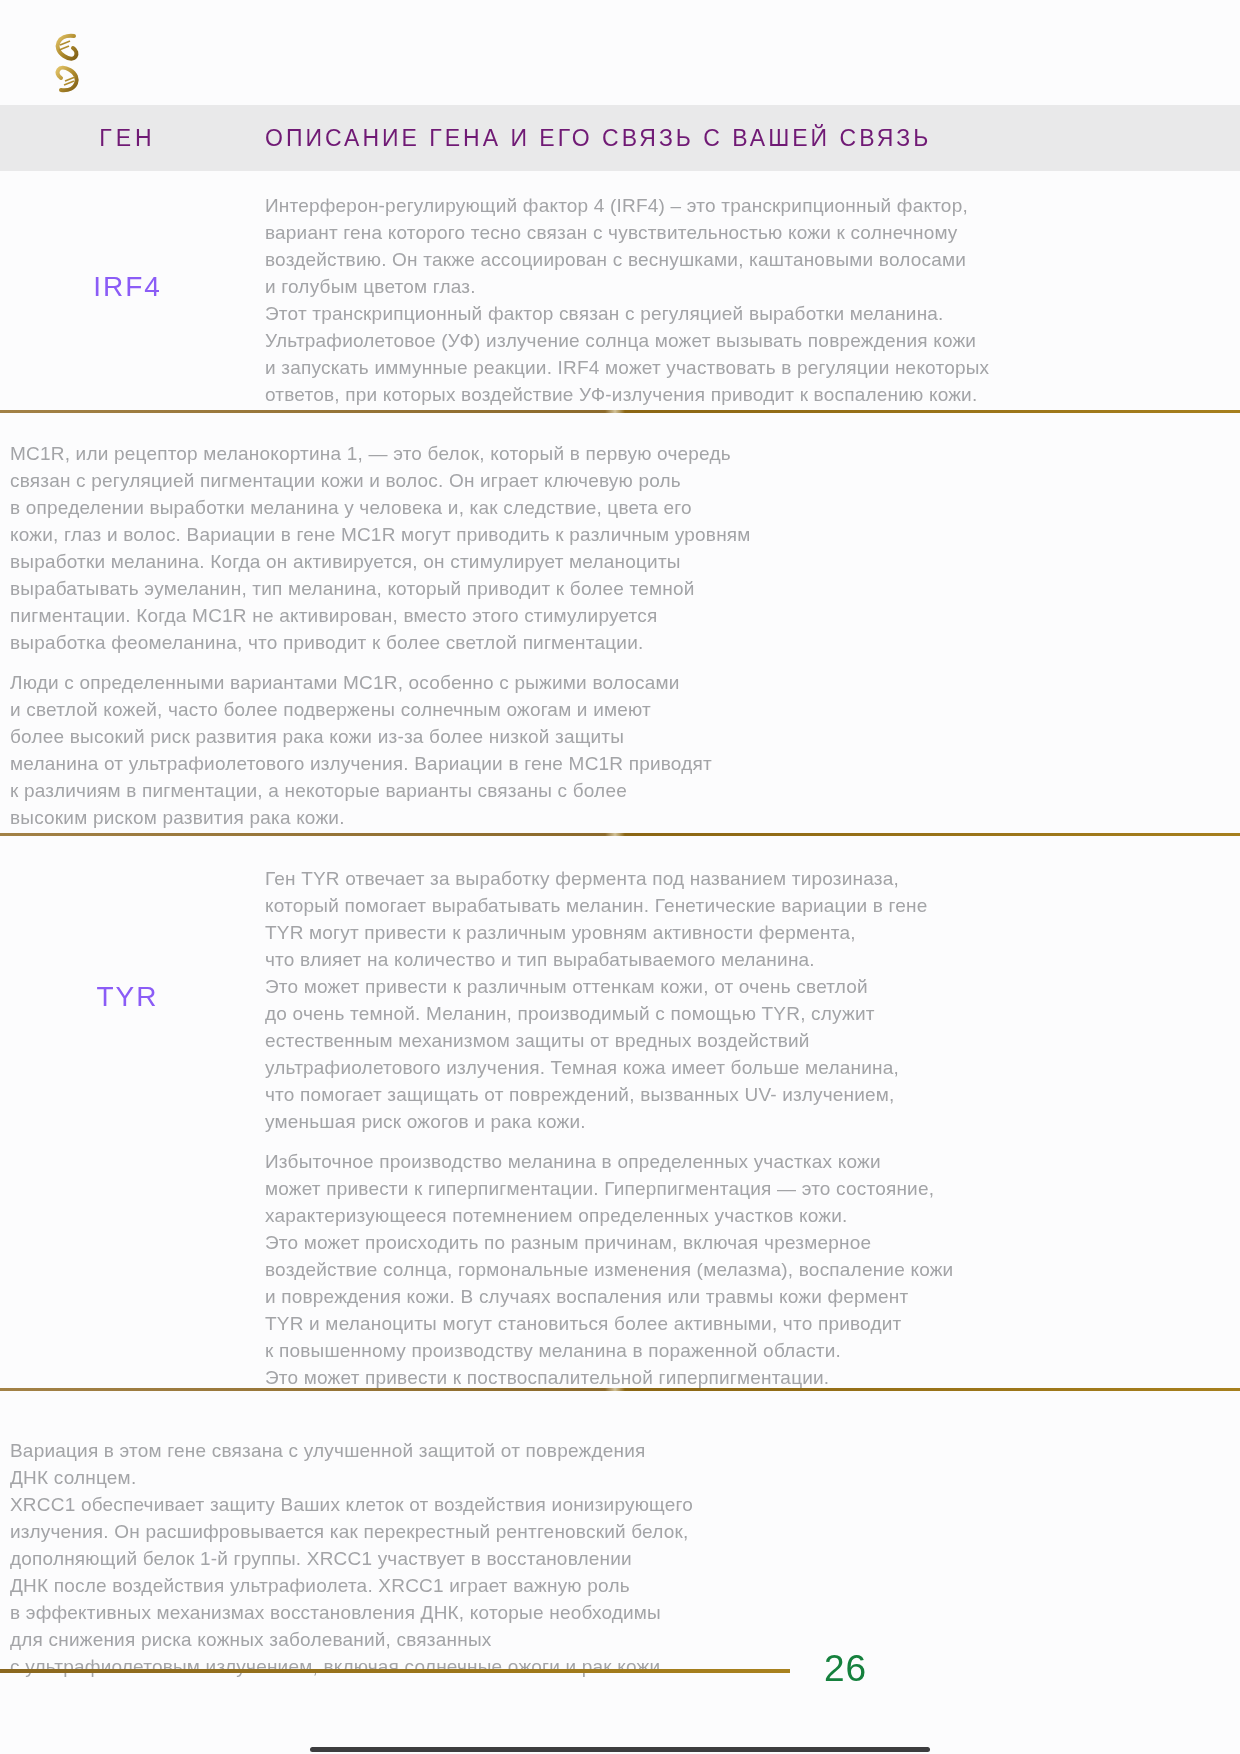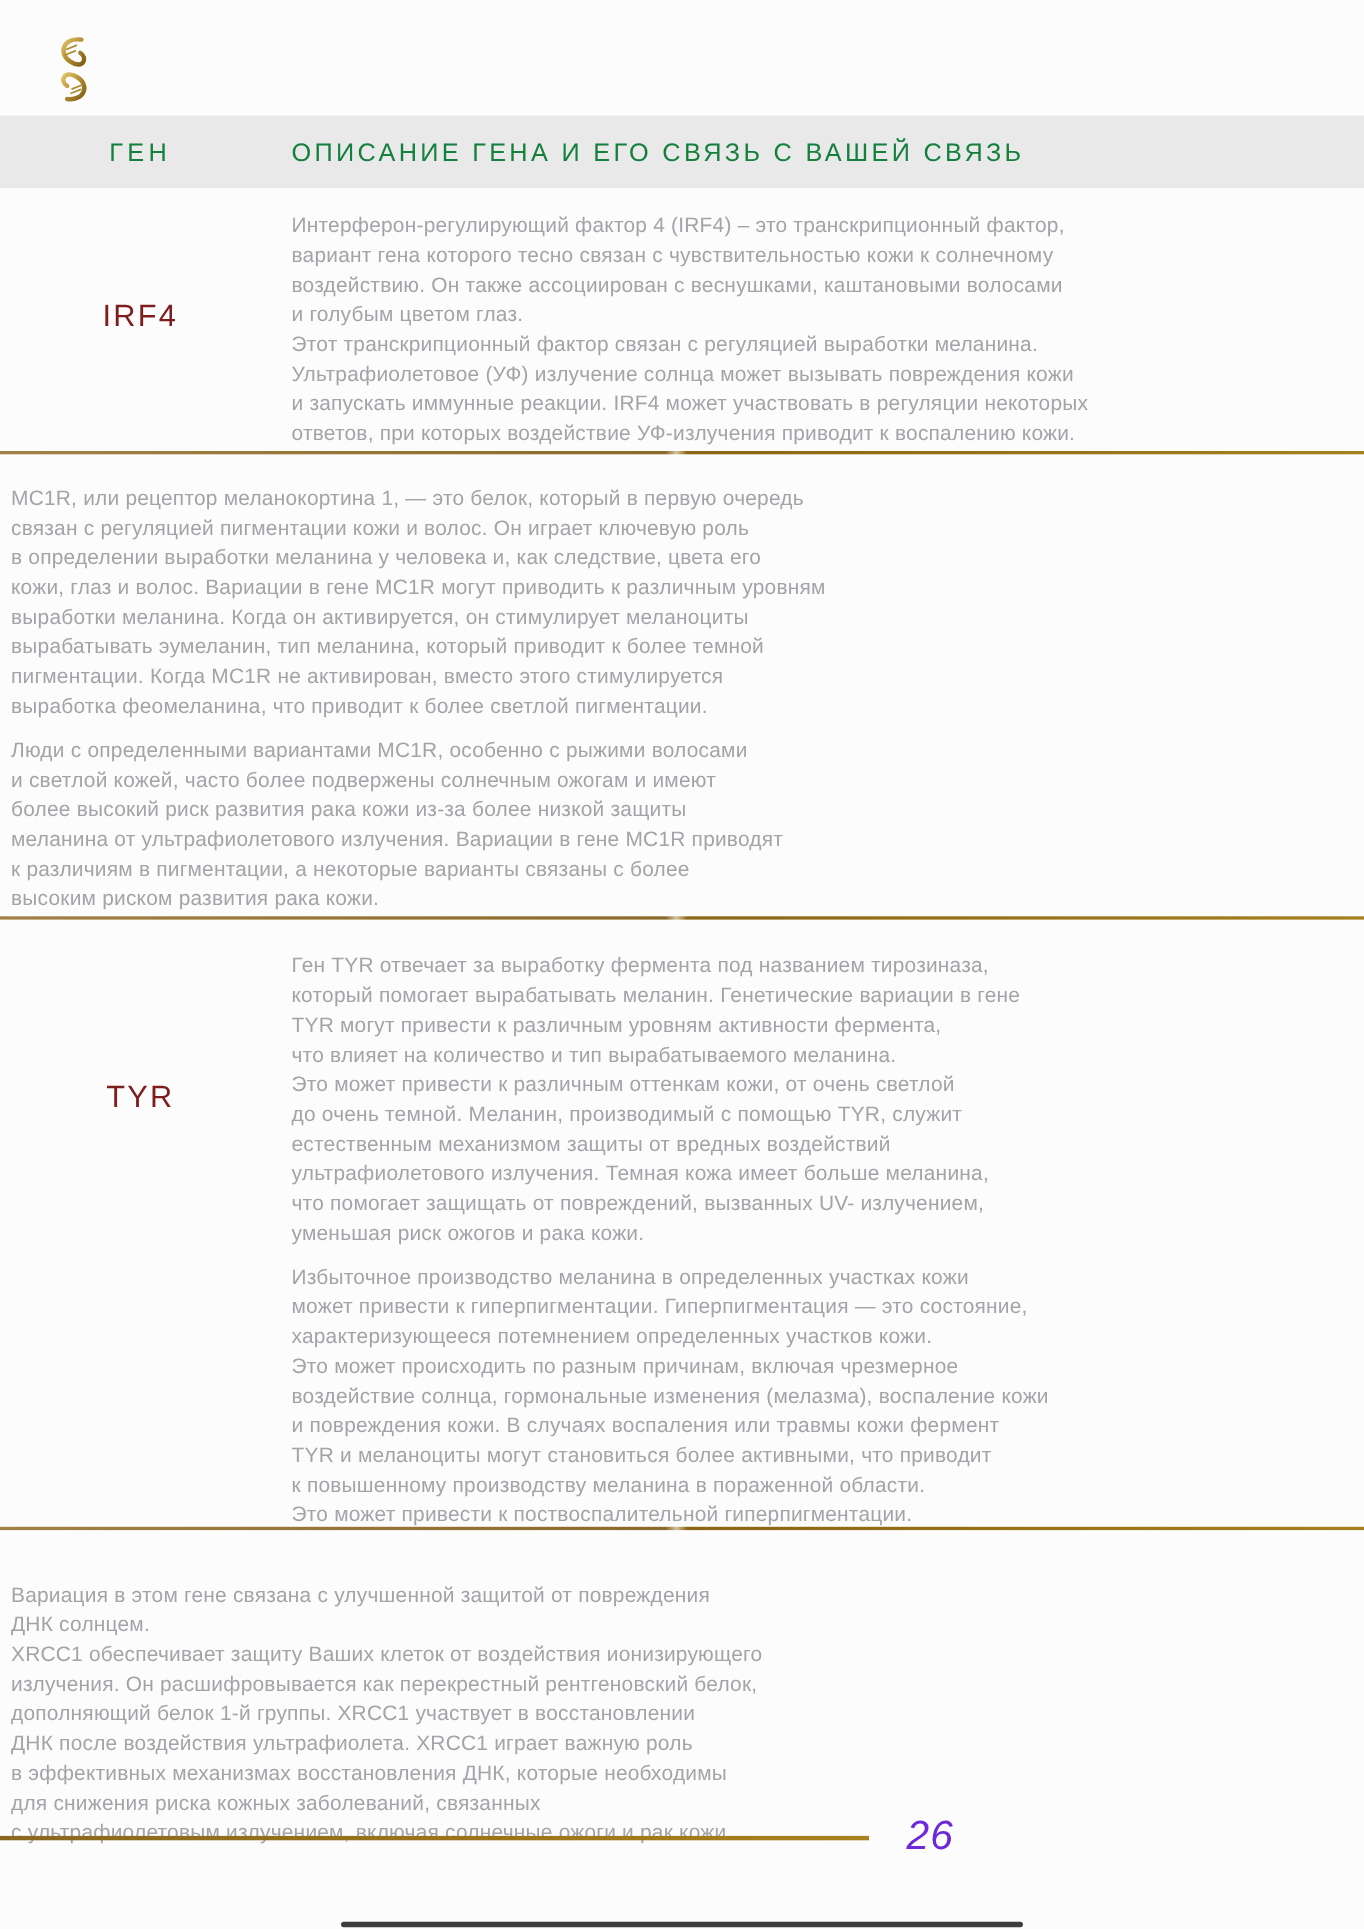--- a/index.html
+++ b/index.html
@@ -8,31 +8,31 @@
     background:#fcfcfd;
     font-family:"Liberation Sans", sans-serif;
     position:relative;
     overflow:hidden;
   }
   .logo-wrap{position:absolute;top:32px;left:46px;width:42px;height:62px;}
 
   .header-band{
     position:absolute;top:105px;left:0;width:1240px;height:66px;
     background:#e9e9ea;display:flex;align-items:center;
-    color:#15803d;
+    color:#701a75;
   }
   .gene-col{width:255px;flex:0 0 255px;text-align:center;}
   .header-gene{font-size:23px;letter-spacing:4px;font-weight:300;}
   .header-desc{font-size:23px;letter-spacing:3px;font-weight:300;padding-left:10px;}
 
   .table-body{position:absolute;top:171px;left:0;width:1240px;}
   .g-row{display:flex;}
   .g-row .gene-cell{width:255px;flex:0 0 255px;text-align:center;}
   .gene-label{
-    display:block;font-size:28px;letter-spacing:2px;font-weight:300;color:#7f1d1d;
+    display:block;font-size:28px;letter-spacing:2px;font-weight:300;color:#8b5cf6;
   }
   .desc-cell{
     flex:1;padding-left:10px;padding-right:88px;
     color:#a3a4a7;font-size:19px;line-height:27px;font-weight:300;letter-spacing:0.2px;
   }
   .desc-cell p{margin:0 0 13px 0;white-space:pre-line;}
 
   .row-irf4{height:239px;}
   .row-irf4 .desc-cell{padding-top:21px;}
   .row-irf4 .gene-label{margin-top:100px;}
@@ -53,21 +53,21 @@
     height:3px;width:1240px;
     background:linear-gradient(90deg,#a28146 0%,#8c6a2b 48.8%,#d2c299 49.6%,#8b6614 50.4%,#a67f1d 100%);
   }
 
   .footer-rule{
     position:absolute;top:1669px;left:0;width:790px;height:4px;
     background:linear-gradient(90deg,#8a671f 0%,#9c761a 60%,#a8811e 100%);
   }
   .page-number{
     position:absolute;top:1648px;left:824px;
-    font-size:37px;font-weight:300;letter-spacing:1px;color:#6d28d9;font-style:italic;
+    font-size:37px;font-weight:300;letter-spacing:1px;color:#15803d;
   }
   .bottom-bar{
     position:absolute;top:1747px;left:310px;width:620px;height:5px;
     background:#3d3d3f;border-radius:3px;
   }
 </style>
 </head>
 <body>
 
 <div class="logo-wrap">

